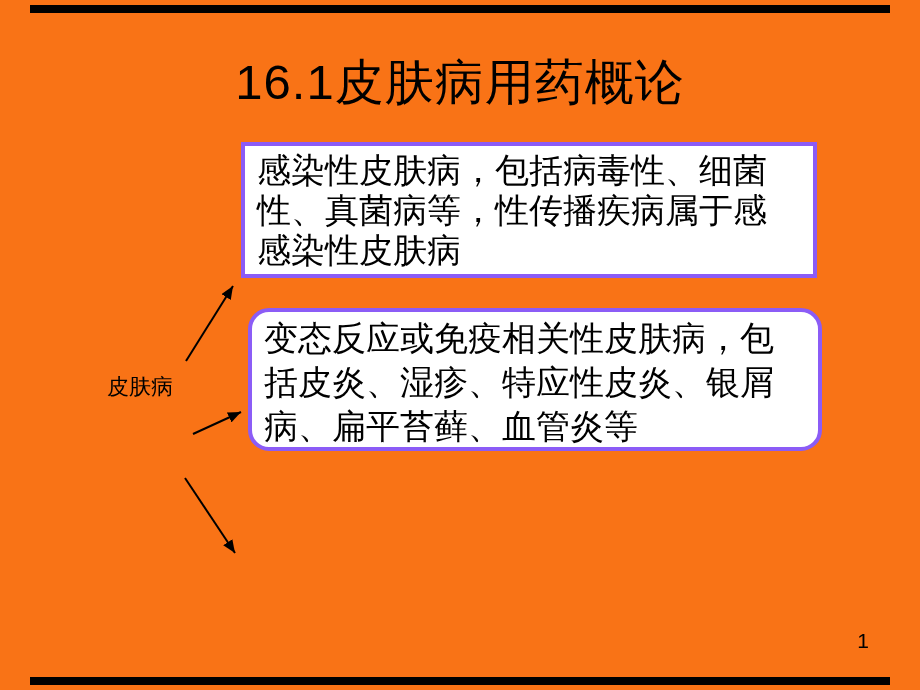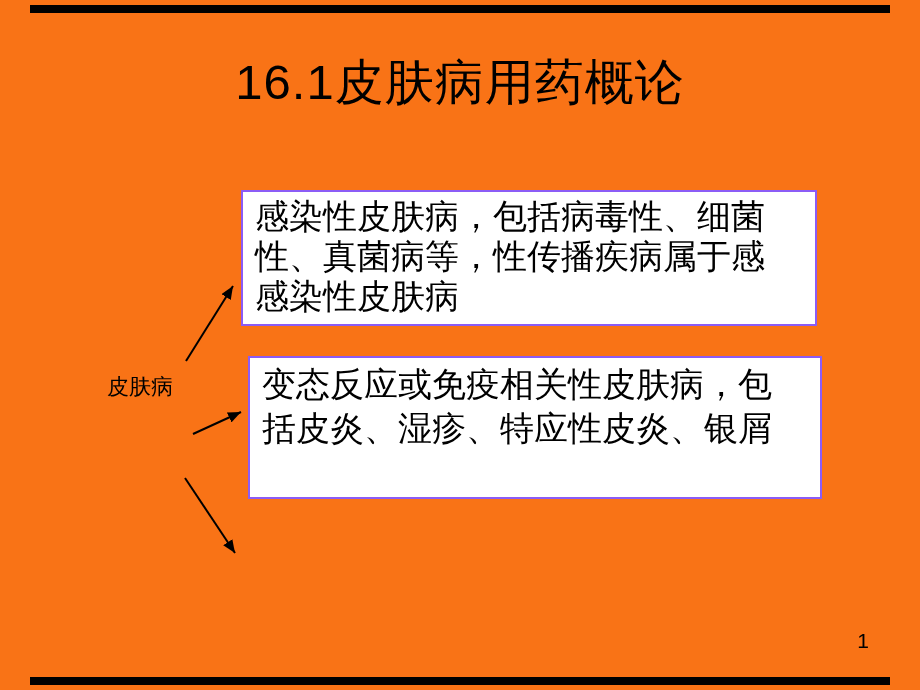--- a/index.html
+++ b/index.html
@@ -36,39 +36,39 @@
     font-size: 49px;
     line-height: 60px;
     font-weight: 400;
     letter-spacing: 1px;
     white-space: nowrap;
   }
 
   .category-box {
     position: absolute;
     box-sizing: border-box;
-    border: 2px solid #8b5cf6;
+    border: 4px solid #8b5cf6;
     background: #ffffff;
     font-size: 34px;
     overflow: hidden;
-    margin-top: 48px;
   }
   .box-line { white-space: nowrap; }
 
   .box1 {
     left: 241px; top: 142px;
     width: 576px; height: 136px;
     padding: 5px 8px 0 12px;
     line-height: 40px;
   }
   .box2 {
     left: 248px; top: 308px;
     width: 574px; height: 143px;
     padding: 5px 8px 0 12px;
     line-height: 44px;
+    border-radius: 21px;
   }
   .box3 {
     left: 248px; top: 466px;
     width: 575px; height: 186px;
     padding: 7px 8px 0 12px;
     line-height: 43px;
   }
 
   .root-label {
     position: absolute;
@@ -127,20 +127,21 @@
 
   <div class="category-box box1">
     <div class="box-line">感染性皮肤病，包括病毒性、细菌</div>
     <div class="box-line">性、真菌病等，性传播疾病属于感</div>
     <div class="box-line">感染性皮肤病</div>
   </div>
 
   <div class="category-box box2">
     <div class="box-line">变态反应或免疫相关性皮肤病，包</div>
     <div class="box-line">括皮炎、湿疹、特应性皮炎、银屑</div>
+    <div class="box-line">病、扁平苔藓、血管炎等</div>
   </div>
 
 
   <div class="page-number">1</div>
 
   <div class="edge-bar bottom"></div>
 
 </div>
 
 </body></html>

